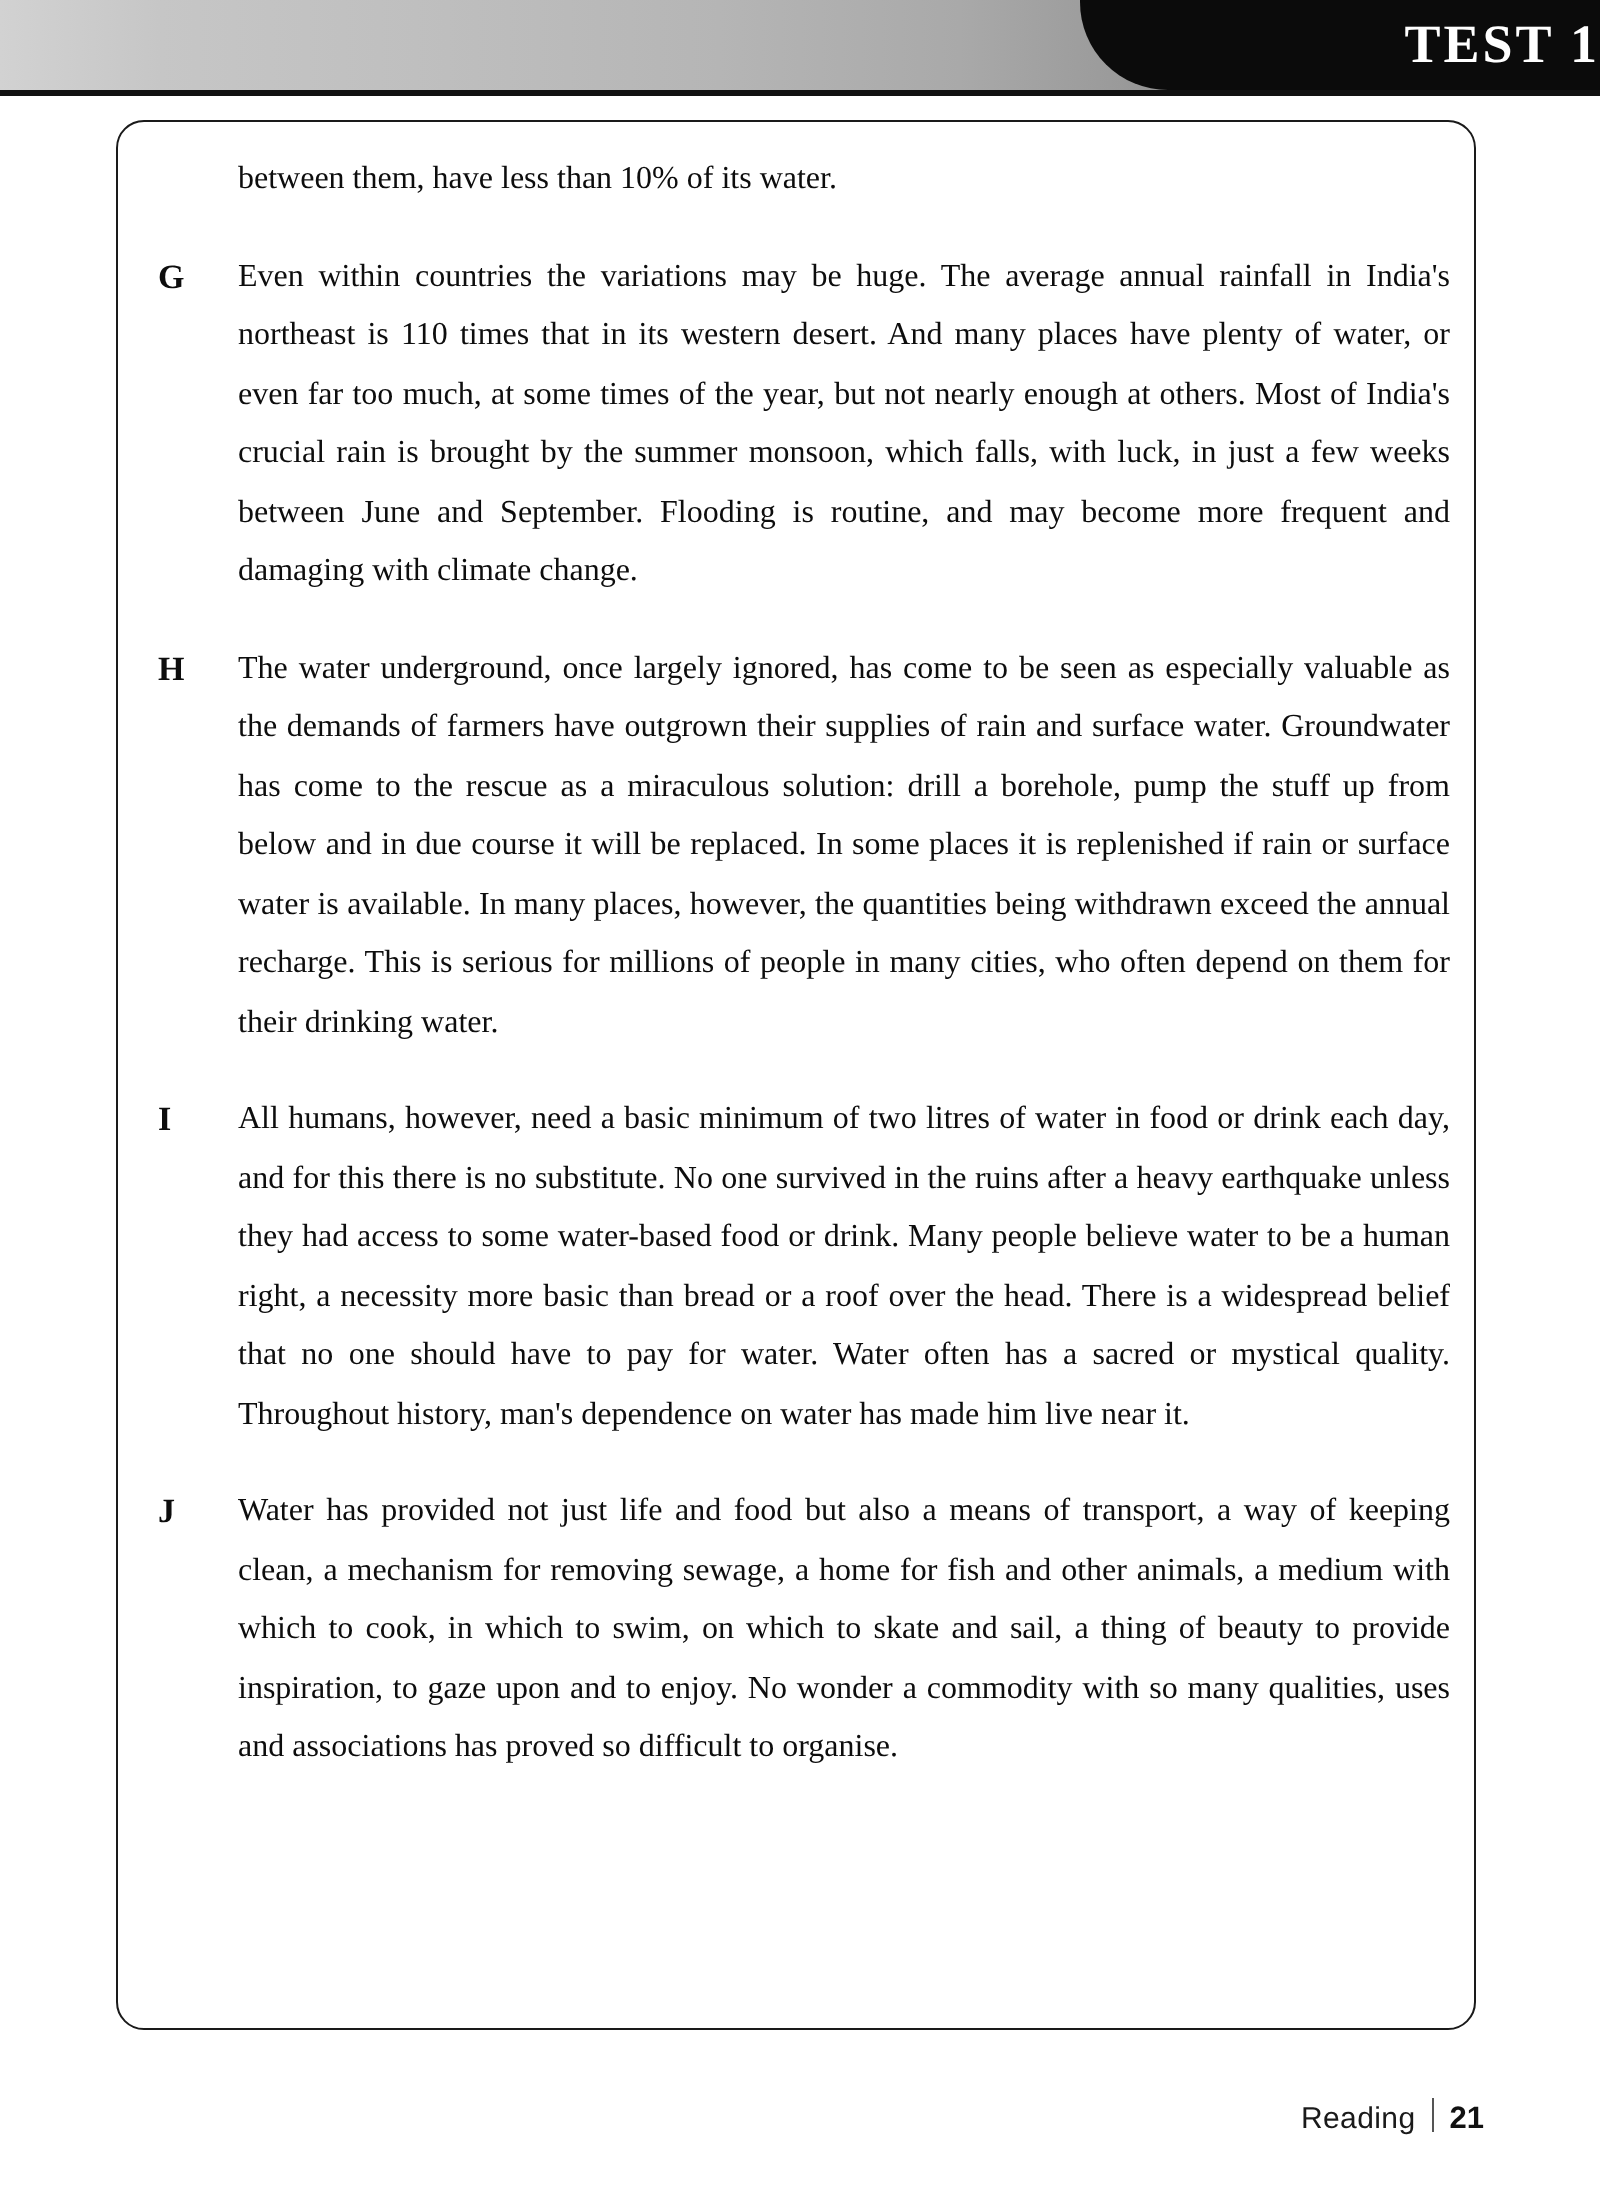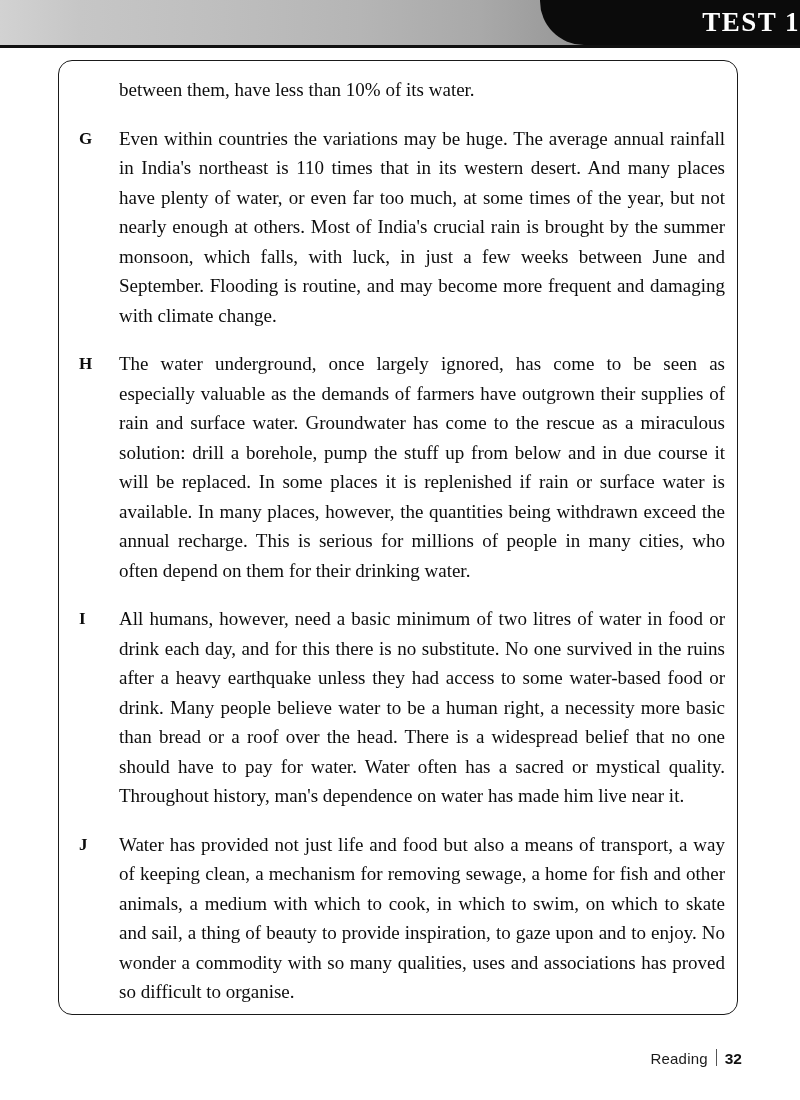--- a/index.html
+++ b/index.html
@@ -96,21 +96,21 @@
     flex: 0 0 40px;
     font-family: "Liberation Serif", serif;
     font-weight: bold;
     font-size: 17px;
     line-height: 29.5px;
     color: #0d0d0d;
   }
   .para-text {
     flex: 1 1 auto;
     font-family: "Liberation Serif", serif;
-    font-size: 19px;
+    font-size: 16px;
     line-height: 29.5px;
     color: #0d0d0d;
     text-align: justify;
     text-justify: inter-word;
     hyphens: none;
   }
   .para.continuation .para-marker { visibility: hidden; }
 
   
   #footer {
@@ -180,14 +180,14 @@
       <div class="para-marker">J</div>
       <div class="para-text">Water has provided not just life and food but also a means of transport, a way of keeping clean, a mechanism for removing sewage, a home for fish and other animals, a medium with which to cook, in which to swim, on which to skate and sail, a thing of beauty to provide inspiration, to gaze upon and to enjoy. No wonder a commodity with so many qualities, uses and associations has proved so difficult to organise.</div>
     </div>
 
   </div>
 </div>
 
 <div id="footer">
   <span id="footer-section">Reading</span>
   <span id="footer-divider"></span>
-  <span id="footer-page">32</span>
+  <span id="footer-page">21</span>
 </div>
 
 </body></html>

